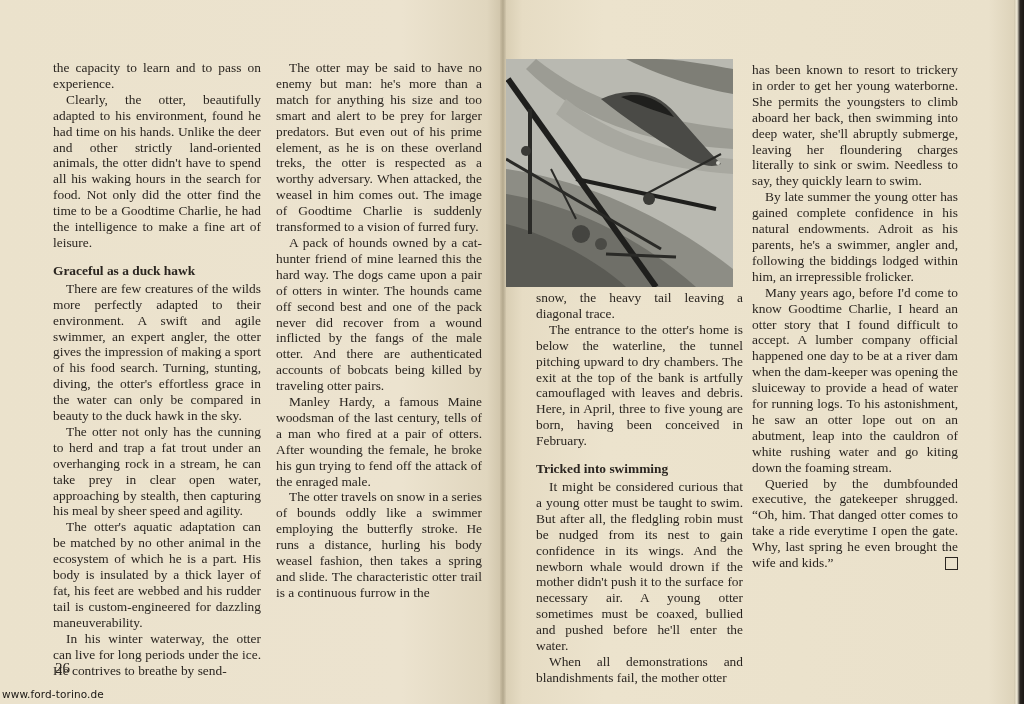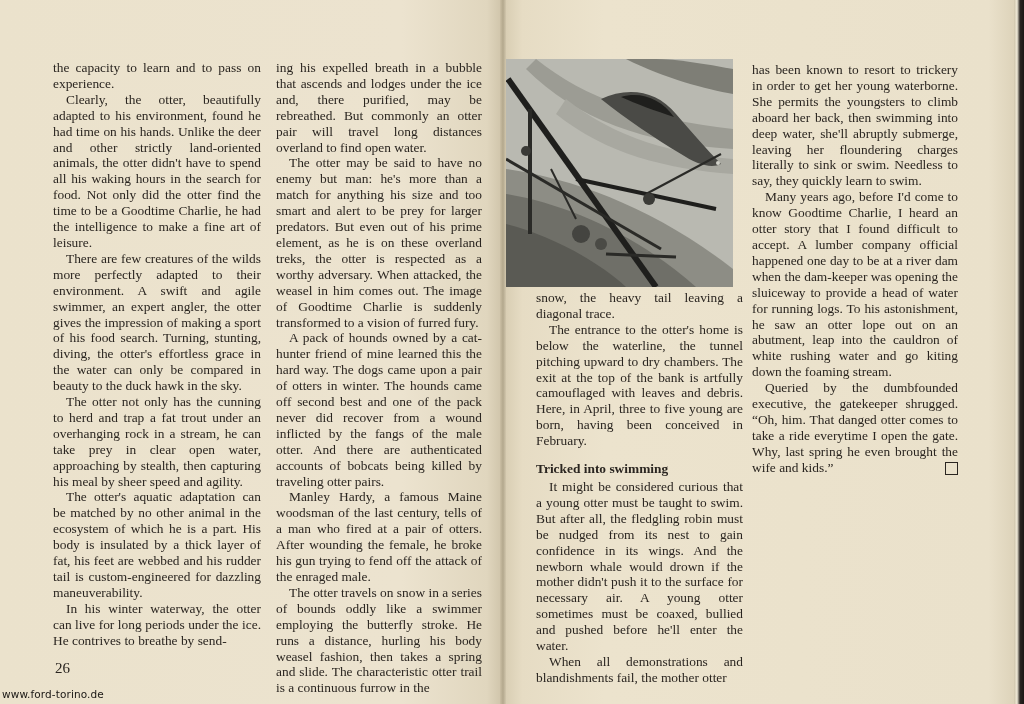--- a/index.html
+++ b/index.html
@@ -63,28 +63,28 @@
 
 <div class="spread">
   <div class="page-left"></div>
   <div class="page-right"></div>
   <div class="gutter"></div>
   <div class="right-edge"></div>
 
   <div class="col" id="col1">
     <p class="noindent">the capacity to learn and to pass on experience.</p>
     <p>Clearly, the otter, beautifully adapted to his environment, found he had time on his hands. Unlike the deer and other strictly land-oriented animals, the otter didn't have to spend all his waking hours in the search for food. Not only did the otter find the time to be a Goodtime Charlie, he had the intelligence to make a fine art of leisure.</p>
+    <h3>Graceful as a duck hawk</h3>
     <p>There are few creatures of the wilds more perfectly adapted to their environment. A swift and agile swimmer, an expert angler, the otter gives the impression of making a sport of his food search. Turning, stunting, diving, the otter's effortless grace in the water can only be compared in beauty to the duck hawk in the sky.</p>
     <p>The otter not only has the cunning to herd and trap a fat trout under an overhanging rock in a stream, he can take prey in clear open water, approaching by stealth, then capturing his meal by sheer speed and agility.</p>
     <p>The otter's aquatic adaptation can be matched by no other animal in the ecosystem of which he is a part. His body is insulated by a thick layer of fat, his feet are webbed and his rudder tail is custom-engineered for dazzling maneuverability.</p>
     <p>In his winter waterway, the otter can live for long periods under the ice. He contrives to breathe by send-</p>
   </div>
 
   <div class="col" id="col2">
-    <p class="noindent">ing his expelled breath in a bubble that ascends and lodges under the ice and, there purified, may be rebreathed. But commonly an otter pair will travel long distances overland to find open water.</p>
     <p>The otter may be said to have no enemy but man: he's more than a match for anything his size and too smart and alert to be prey for larger predators. But even out of his prime element, as he is on these overland treks, the otter is respected as a worthy adversary. When attacked, the weasel in him comes out. The image of Goodtime Charlie is suddenly transformed to a vision of furred fury.</p>
     <p>A pack of hounds owned by a cat-hunter friend of mine learned this the hard way. The dogs came upon a pair of otters in winter. The hounds came off second best and one of the pack never did recover from a wound inflicted by the fangs of the male otter. And there are authenticated accounts of bobcats being killed by traveling otter pairs.</p>
     <p>Manley Hardy, a famous Maine woodsman of the last century, tells of a man who fired at a pair of otters. After wounding the female, he broke his gun trying to fend off the attack of the enraged male.</p>
     <p>The otter travels on snow in a series of bounds oddly like a swimmer employing the butterfly stroke. He runs a distance, hurling his body weasel fashion, then takes a spring and slide. The characteristic otter trail is a continuous furrow in the</p>
   </div>
 
   <div class="page-num" id="pn-left">26</div>
 
   <div class="figure">
     <svg width="227" height="228" viewBox="0 0 227 228">
@@ -119,20 +119,21 @@
   <div class="col" id="col3">
     <p class="noindent">snow, the heavy tail leaving a diagonal trace.</p>
     <p>The entrance to the otter's home is below the waterline, the tunnel pitching upward to dry chambers. The exit at the top of the bank is artfully camouflaged with leaves and debris. Here, in April, three to five young are born, having been conceived in February.</p>
     <h3>Tricked into swimming</h3>
     <p>It might be considered curious that a young otter must be taught to swim. But after all, the fledgling robin must be nudged from its nest to gain confidence in its wings. And the newborn whale would drown if the mother didn't push it to the surface for necessary air. A young otter sometimes must be coaxed, bullied and pushed before he'll enter the water.</p>
     <p>When all demonstrations and blandishments fail, the mother otter</p>
   </div>
 
   <div class="col" id="col4">
     <p class="noindent">has been known to resort to trickery in order to get her young waterborne. She permits the youngsters to climb aboard her back, then swimming into deep water, she'll abruptly submerge, leaving her floundering charges literally to sink or swim. Needless to say, they quickly learn to swim.</p>
+    <p>By late summer the young otter has gained complete confidence in his natural endowments. Adroit as his parents, he's a swimmer, angler and, following the biddings lodged within him, an irrepressible frolicker.</p>
     <p>Many years ago, before I'd come to know Goodtime Charlie, I heard an otter story that I found difficult to accept. A lumber company official happened one day to be at a river dam when the dam-keeper was opening the sluiceway to provide a head of water for running logs. To his astonishment, he saw an otter lope out on an abutment, leap into the cauldron of white rushing water and go kiting down the foaming stream.</p>
     <p><span>Queried by the dumbfounded executive, the gatekeeper shrugged. “Oh, him. That danged otter comes to take a ride everytime I open the gate. Why, last spring he even brought the wife and kids.”</span><span class="end-mark"></span></p>
   </div>
 
   <div class="page-num" id="pn-right">27</div>
 
   <div class="watermark">www.ford-torino.de</div>
 </div>
 
 </body></html>

